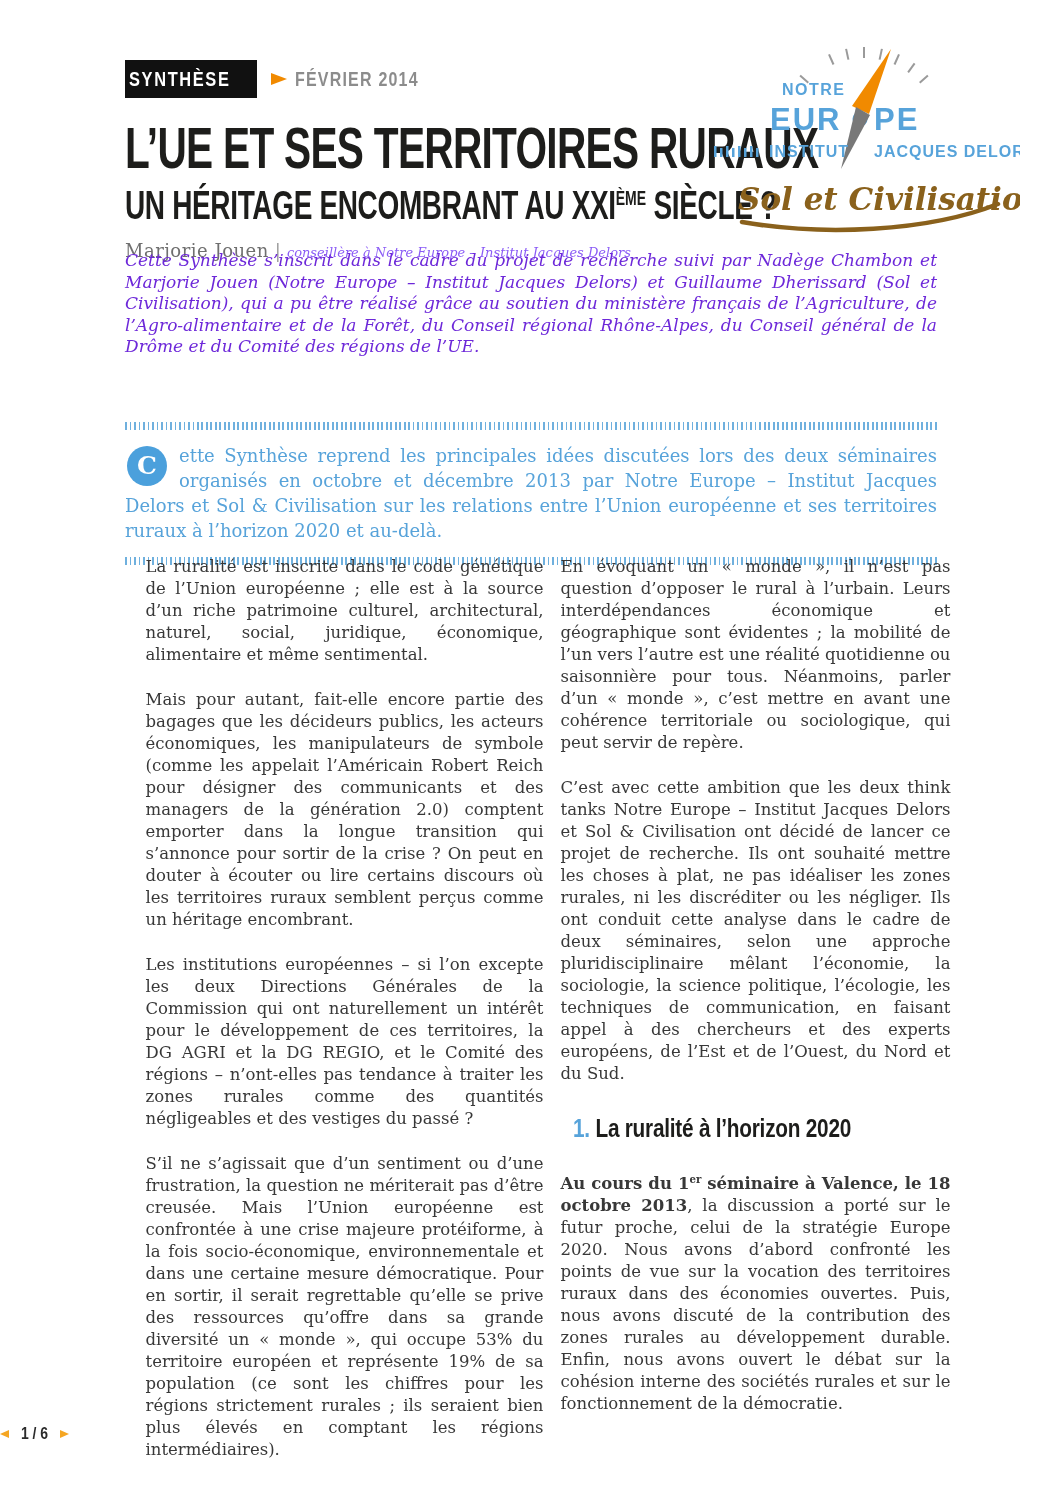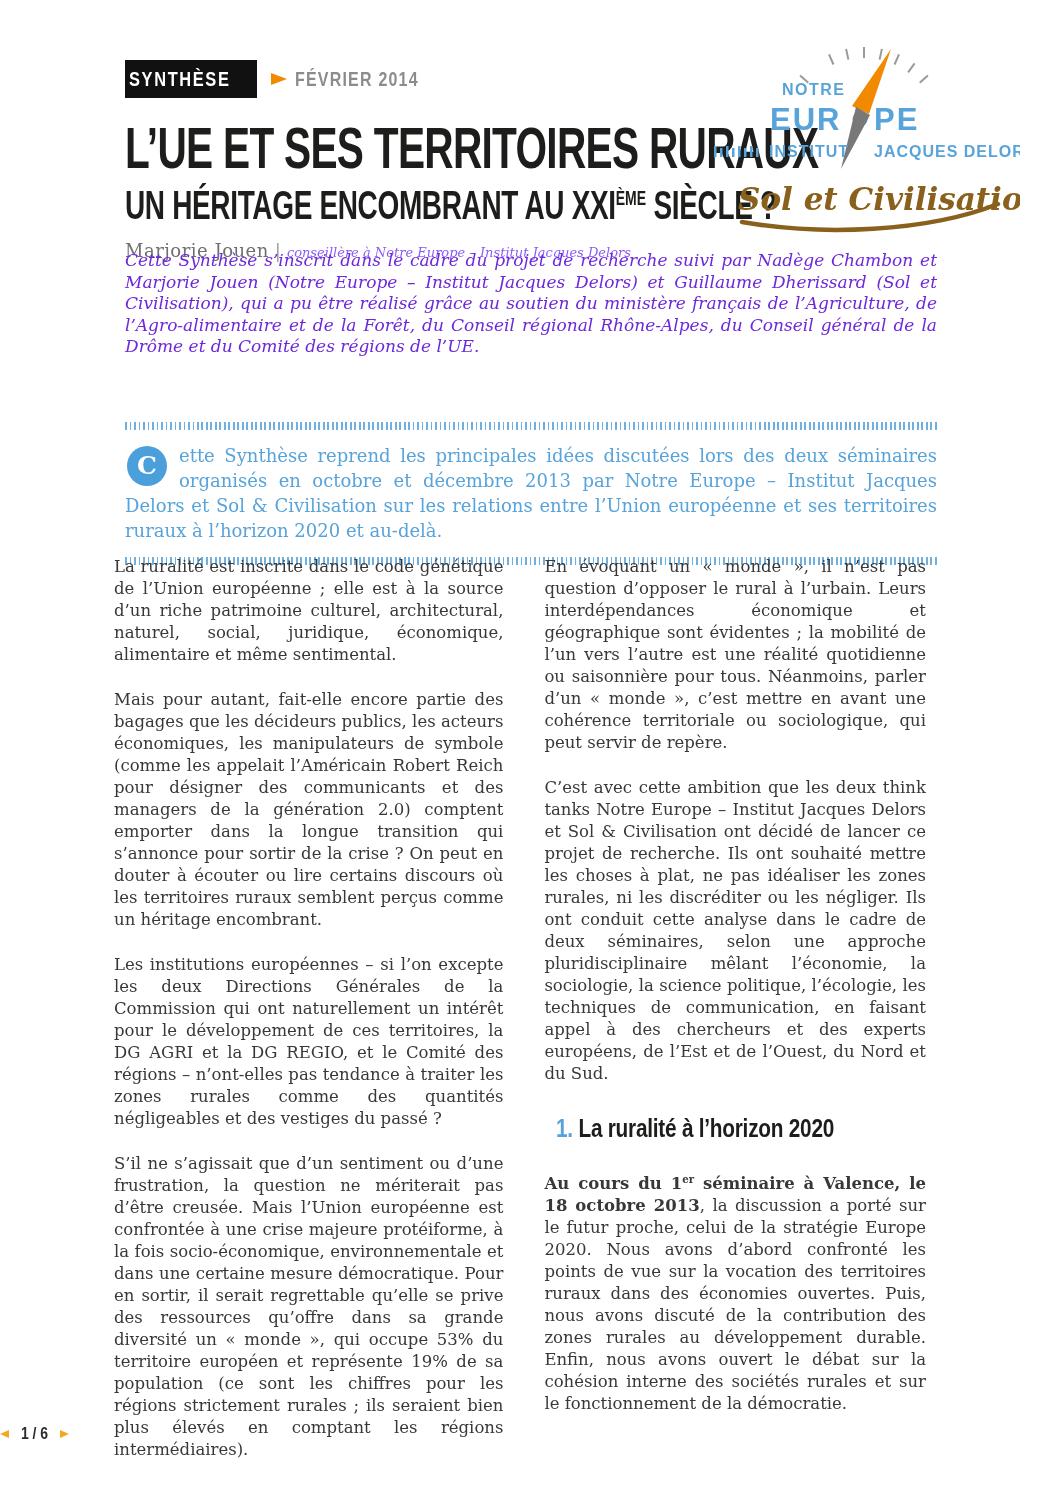--- a/index.html
+++ b/index.html
@@ -41,21 +41,21 @@
 
   
   .abstract { position:absolute; left:125px; top:422px; width:812px; }
   .tick-border { height:8px; width:100%;
     background:repeating-linear-gradient(to right, #6FB0DE 0px, #6FB0DE 1.5px, transparent 1.5px, transparent 4.5px); }
   .abstract-body { padding:13px 0 14px; color:#57A3DA; font-size:18px; line-height:25px; text-align:justify; }
   .dropcap { float:left; width:40px; height:40px; border-radius:50%; background:#4BA0DC; color:#ffffff;
              font-size:25px; font-weight:700; text-align:center; line-height:40px; margin:3px 12px 2px 2px; }
 
   
-  .columns { position:absolute; left:114px; top:556px; width:812px; display:flex; gap:41px;
+  .columns { position:absolute; left:142px; top:556px; width:812px; display:flex; gap:17px;
              color:#383838; font-size:16.5px; line-height:22px; text-align:justify;justify-content:center; }
   .col-left  { width:398px; }
   .col-right { width:390px; }
   .columns p { margin-bottom:23px; }
   .section-head { margin:32px 12px 24px; }
   .section-head .wrap { display:inline-block; font-family:"Liberation Sans", sans-serif; font-weight:700;
              font-size:26px; white-space:nowrap; letter-spacing:-0.3px;
              transform:scaleX(0.80); transform-origin:0 50%; }
   .section-num { color:#57A3DA; }
   .section-title { color:#1d1d1b; }

